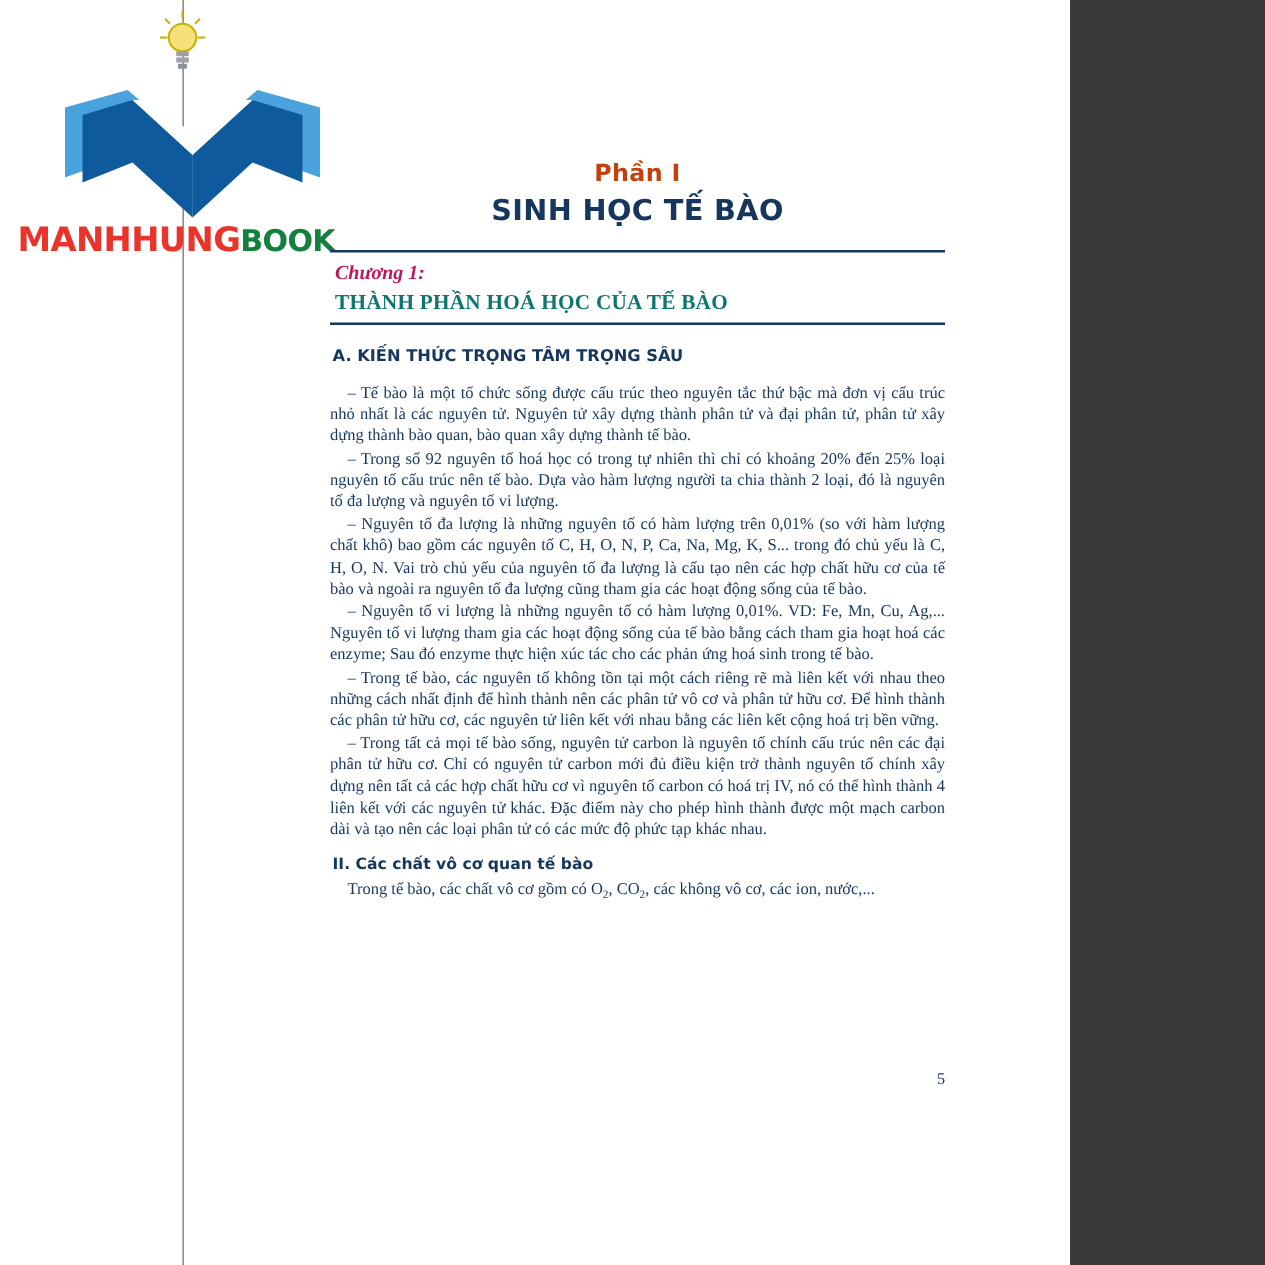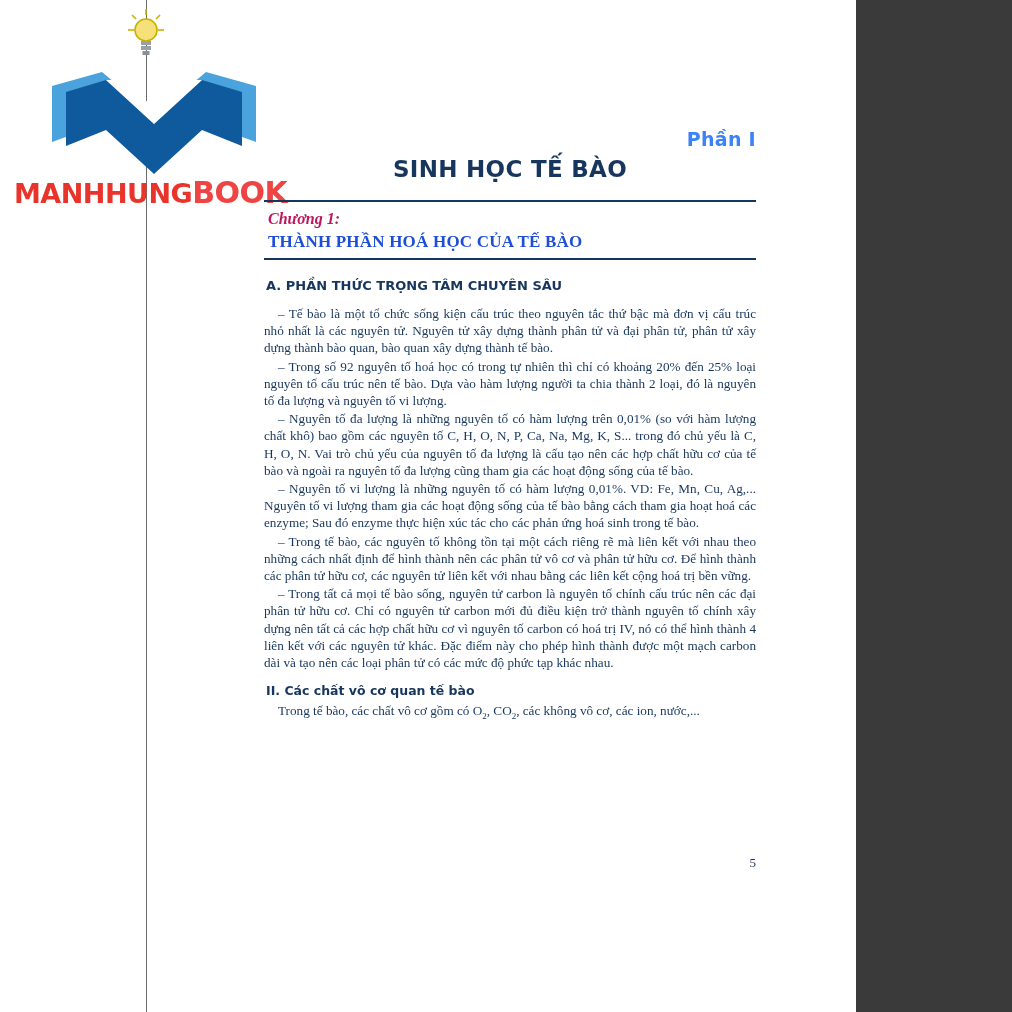--- a/index.html
+++ b/index.html
@@ -59,36 +59,36 @@
     top: 174px;
     width: 292px;
     font-family: "DejaVu Sans", sans-serif;
     font-weight: bold;
     font-size: 27px;
     letter-spacing: -0.5px;
     line-height: 30px;
     white-space: nowrap;
   }
   .wm-text .mh { color: #e8342a; }
-  .wm-text .bk { color: #ef4444; font-size: 30px; }
+  .wm-text .bk { color: #15803d; font-size: 24px; }
   .wm-logo-svg { position: absolute; left: 30px; top: 46px; }
 
   
   .doc {
     position: absolute;
     left: 264px;
     top: 128px;
     width: 492px;
   }
   .part-title {
-    text-align: right;
+    text-align: center;
     font-family: "DejaVu Sans", sans-serif;
     font-weight: bold;
     font-size: 19px;
-    color: #3b82f6;
+    color: #c2410c;
     letter-spacing: 0.3px;
     margin: 0 0 6px 0;
   }
   .part-sub {
     text-align: center;
     font-family: "DejaVu Sans", sans-serif;
     font-weight: bold;
     font-size: 23px;
     color: #17365d;
     letter-spacing: 0.3px;
@@ -104,21 +104,21 @@
     font-style: italic;
     font-weight: bold;
     font-size: 16px;
     color: #be185d;
     margin: 8px 0 4px 4px;
   }
   .chapter-title {
     font-family: "Liberation Serif", serif;
     font-weight: bold;
     font-size: 17px;
-    color: #1d4ed8;
+    color: #0f766e;
     letter-spacing: 0.2px;
     margin: 0 0 6px 4px;
   }
   .section-a {
     font-family: "DejaVu Sans", sans-serif;
     font-weight: bold;
     font-size: 13px;
     color: #17365d;
     margin: 18px 0 12px 2px;
   }
@@ -200,24 +200,24 @@
     <div class="part-title">Phần I</div>
     <div class="part-sub">SINH HỌC TẾ BÀO</div>
 
     <hr class="rule">
 
     <div class="chapter-label">Chương 1:</div>
     <div class="chapter-title">THÀNH PHẦN HOÁ HỌC CỦA TẾ BÀO</div>
 
     <hr class="rule">
 
-    <div class="section-a">A. PHẦN THỨC TRỌNG TÂM CHUYÊN SÂU</div>
-
-
-    <p class="body">– Tế bào là một tổ chức sống kiện cấu trúc theo nguyên tắc thứ bậc mà đơn vị cấu trúc nhỏ nhất là các nguyên tử. Nguyên tử xây dựng thành phân tử và đại phân tử, phân tử xây dựng thành bào quan, bào quan xây dựng thành tế bào.</p>
+    <div class="section-a">A. KIẾN THỨC TRỌNG TÂM TRỌNG SÂU</div>
+
+
+    <p class="body">– Tế bào là một tổ chức sống được cấu trúc theo nguyên tắc thứ bậc mà đơn vị cấu trúc nhỏ nhất là các nguyên tử. Nguyên tử xây dựng thành phân tử và đại phân tử, phân tử xây dựng thành bào quan, bào quan xây dựng thành tế bào.</p>
     <p class="body">– Trong số 92 nguyên tố hoá học có trong tự nhiên thì chỉ có khoảng 20% đến 25% loại nguyên tố cấu trúc nên tế bào. Dựa vào hàm lượng người ta chia thành 2 loại, đó là nguyên tố đa lượng và nguyên tố vi lượng.</p>
     <p class="body">– Nguyên tố đa lượng là những nguyên tố có hàm lượng trên 0,01% (so với hàm lượng chất khô) bao gồm các nguyên tố C, H, O, N, P, Ca, Na, Mg, K, S... trong đó chủ yếu là C, H, O, N. Vai trò chủ yếu của nguyên tố đa lượng là cấu tạo nên các hợp chất hữu cơ của tế bào và ngoài ra nguyên tố đa lượng cũng tham gia các hoạt động sống của tế bào.</p>
     <p class="body">– Nguyên tố vi lượng là những nguyên tố có hàm lượng 0,01%. VD: Fe, Mn, Cu, Ag,... Nguyên tố vi lượng tham gia các hoạt động sống của tế bào bằng cách tham gia hoạt hoá các enzyme; Sau đó enzyme thực hiện xúc tác cho các phản ứng hoá sinh trong tế bào.</p>
     <p class="body">– Trong tế bào, các nguyên tố không tồn tại một cách riêng rẽ mà liên kết với nhau theo những cách nhất định để hình thành nên các phân tử vô cơ và phân tử hữu cơ. Để hình thành các phân tử hữu cơ, các nguyên tử liên kết với nhau bằng các liên kết cộng hoá trị bền vững.</p>
     <p class="body">– Trong tất cả mọi tế bào sống, nguyên tử carbon là nguyên tố chính cấu trúc nên các đại phân tử hữu cơ. Chỉ có nguyên tử carbon mới đủ điều kiện trở thành nguyên tố chính xây dựng nên tất cả các hợp chất hữu cơ vì nguyên tố carbon có hoá trị IV, nó có thể hình thành 4 liên kết với các nguyên tử khác. Đặc điểm này cho phép hình thành được một mạch carbon dài và tạo nên các loại phân tử có các mức độ phức tạp khác nhau.</p>
 
     <div class="section-h">II. Các chất vô cơ quan tế bào</div>
 
     <p class="body"><span>Trong tế bào, các chất vô cơ gồm có O</span><sub>2</sub><span>, CO</span><sub>2</sub><span>, các không vô cơ, các ion, nước,...</span></p>
 

